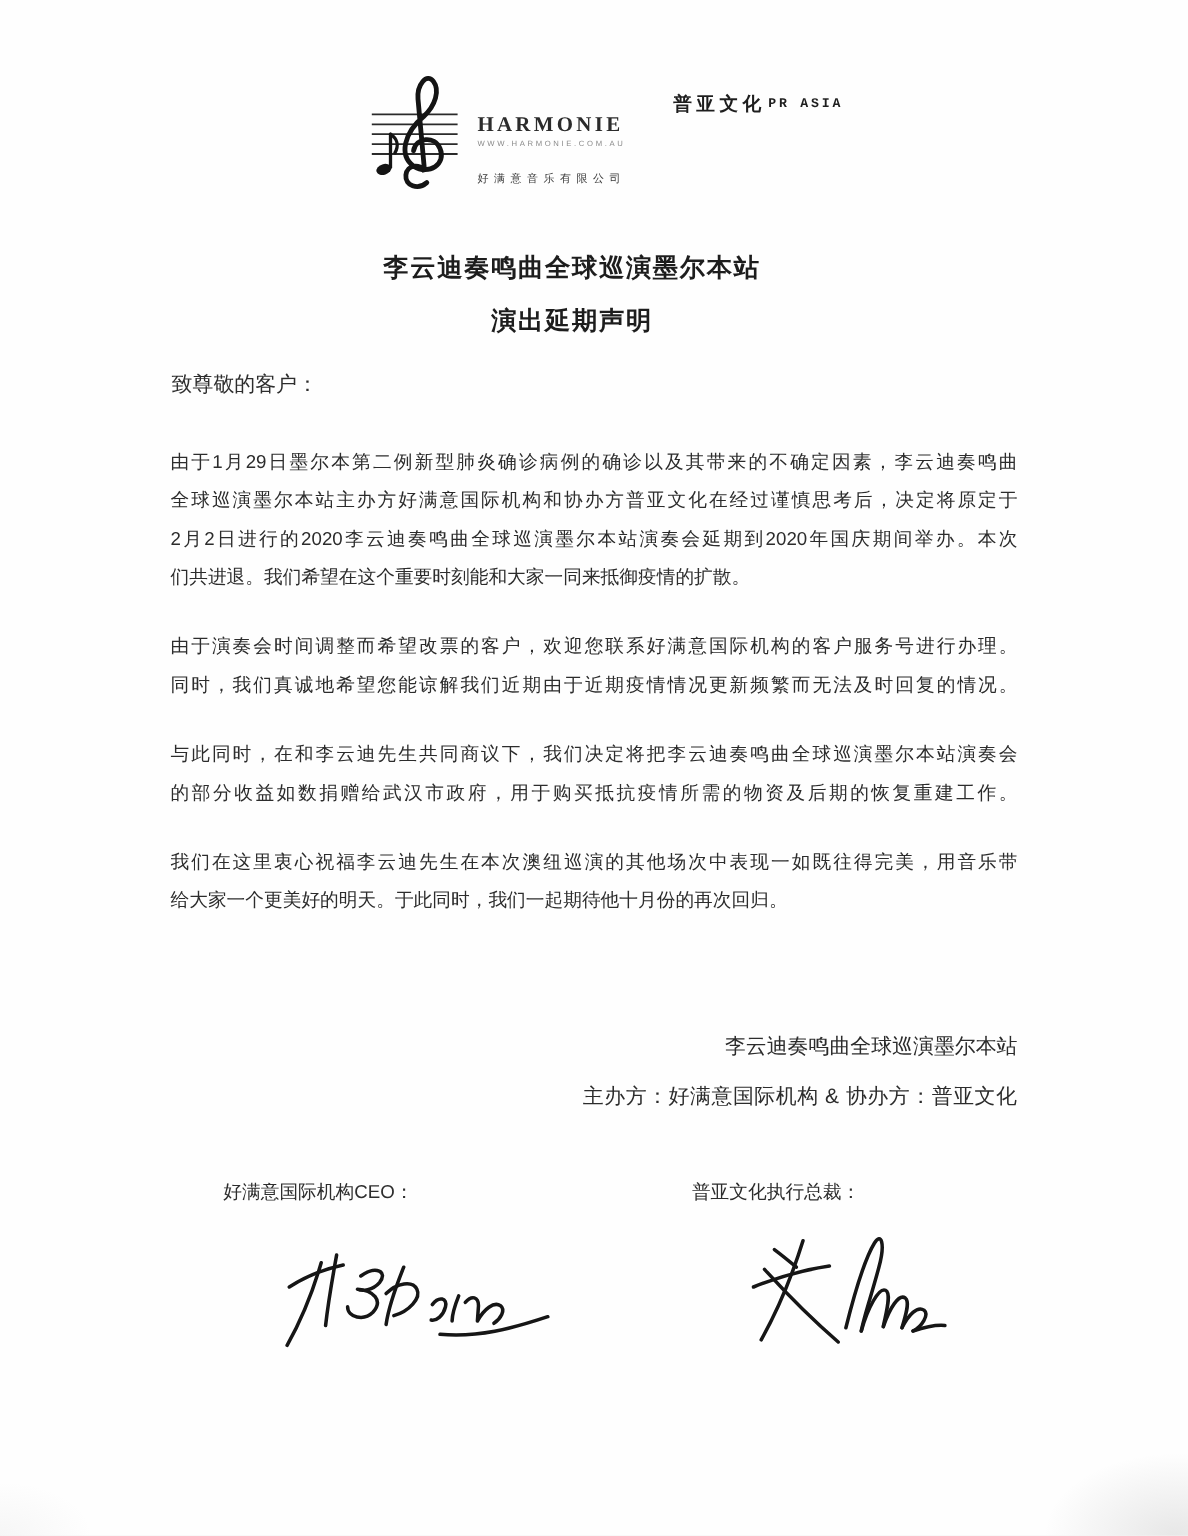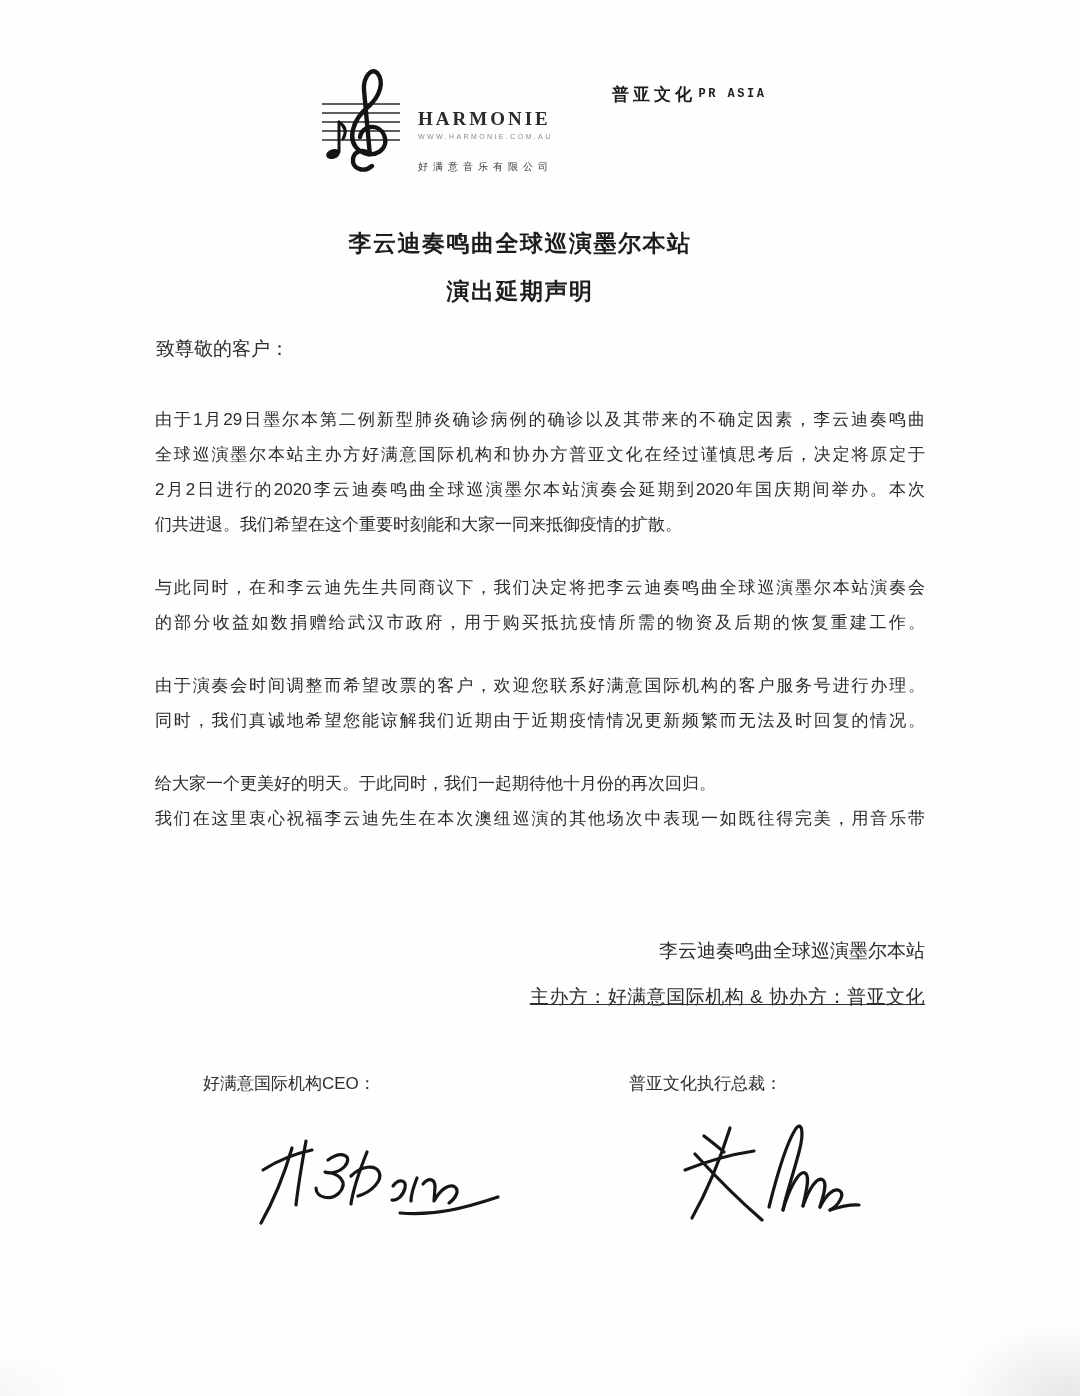--- a/index.html
+++ b/index.html
@@ -16,22 +16,22 @@
     color: #2d2d2d;
     background:
       radial-gradient(160px 100px at 99% 100%, rgba(110,110,110,0.16), rgba(255,255,255,0) 75%),
       radial-gradient(120px 70px at 0% 100%, rgba(140,140,140,0.07), rgba(255,255,255,0) 70%),
       #fefefe;
     overflow: hidden;
   }
 
   
   .logo-harmonie {
-    position: absolute; left: 320px; top: 62px;
-    display: flex; align-items: flex-end;
+    position: absolute; left: 336px; top: 62px;
+    display: flex; align-items: center;
   }
   .harmonie-text { margin-left: 2px; padding-top: 36px; }
   .harmonie-name {
     font-family: "Liberation Serif", serif;
     font-size: 19px; font-weight: 600; letter-spacing: 3px;
     color: #2b2b2b; white-space: nowrap;
   }
   .harmonie-url {
     font-size: 7px; letter-spacing: 2.4px; color: #8a8a8a;
     margin-top: 3px; white-space: nowrap;
@@ -84,21 +84,21 @@
     text-align: justify;
     text-align-last: justify;
     overflow: hidden;
   }
 
   
   .signoff {
     position: absolute; left: 155px; top: 938px; width: 770px;
     text-align: right; font-size: 19px; font-weight: 500; color: #2c2c2c;
   }
-  .signoff-line2 { margin-top: 20px; letter-spacing: 0.5px; text-decoration: underline; }
+  .signoff-line2 { margin-top: 20px; letter-spacing: 0.5px; }
 
   
   .sig-label {
     position: absolute; top: 1072px;
     font-size: 17px; font-weight: 400; color: #2d2d2d;
   }
   .sig-label.left  { left: 203px; }
   .sig-label.right { left: 629px; }
 
   
@@ -168,30 +168,30 @@
   <div class="greeting">致尊敬的客户：</div>
 
   <div class="body-text">
     <div class="para">
       <div class="line j">由于1月29日墨尔本第二例新型肺炎确诊病例的确诊以及其带来的不确定因素，李云迪奏鸣曲</div>
       <div class="line j">全球巡演墨尔本站主办方好满意国际机构和协办方普亚文化在经过谨慎思考后，决定将原定于</div>
       <div class="line j">2月2日进行的2020李云迪奏鸣曲全球巡演墨尔本站演奏会延期到2020年国庆期间举办。本次</div>
       <div class="line">们共进退。我们希望在这个重要时刻能和大家一同来抵御疫情的扩散。</div>
     </div>
     <div class="para">
+      <div class="line j">由于演奏会时间调整而希望改票的客户，欢迎您联系好满意国际机构的客户服务号进行办理。</div>
+      <div class="line j">同时，我们真诚地希望您能谅解我们近期由于近期疫情情况更新频繁而无法及时回复的情况。</div>
+    </div>
+    <div class="para">
       <div class="line j">与此同时，在和李云迪先生共同商议下，我们决定将把李云迪奏鸣曲全球巡演墨尔本站演奏会</div>
       <div class="line j">的部分收益如数捐赠给武汉市政府，用于购买抵抗疫情所需的物资及后期的恢复重建工作。</div>
     </div>
     <div class="para">
-      <div class="line j">由于演奏会时间调整而希望改票的客户，欢迎您联系好满意国际机构的客户服务号进行办理。</div>
-      <div class="line j">同时，我们真诚地希望您能谅解我们近期由于近期疫情情况更新频繁而无法及时回复的情况。</div>
-    </div>
-    <div class="para">
+      <div class="line j">我们在这里衷心祝福李云迪先生在本次澳纽巡演的其他场次中表现一如既往得完美，用音乐带</div>
       <div class="line">给大家一个更美好的明天。于此同时，我们一起期待他十月份的再次回归。</div>
-      <div class="line j">我们在这里衷心祝福李云迪先生在本次澳纽巡演的其他场次中表现一如既往得完美，用音乐带</div>
     </div>
   </div>
 
   <div class="signoff">
     <div class="signoff-line1">李云迪奏鸣曲全球巡演墨尔本站</div>
     <div class="signoff-line2">主办方：好满意国际机构 &amp; 协办方：普亚文化</div>
   </div>
 
   <div class="sig-label left">好满意国际机构CEO：</div>
   <div class="sig-label right">普亚文化执行总裁：</div>

